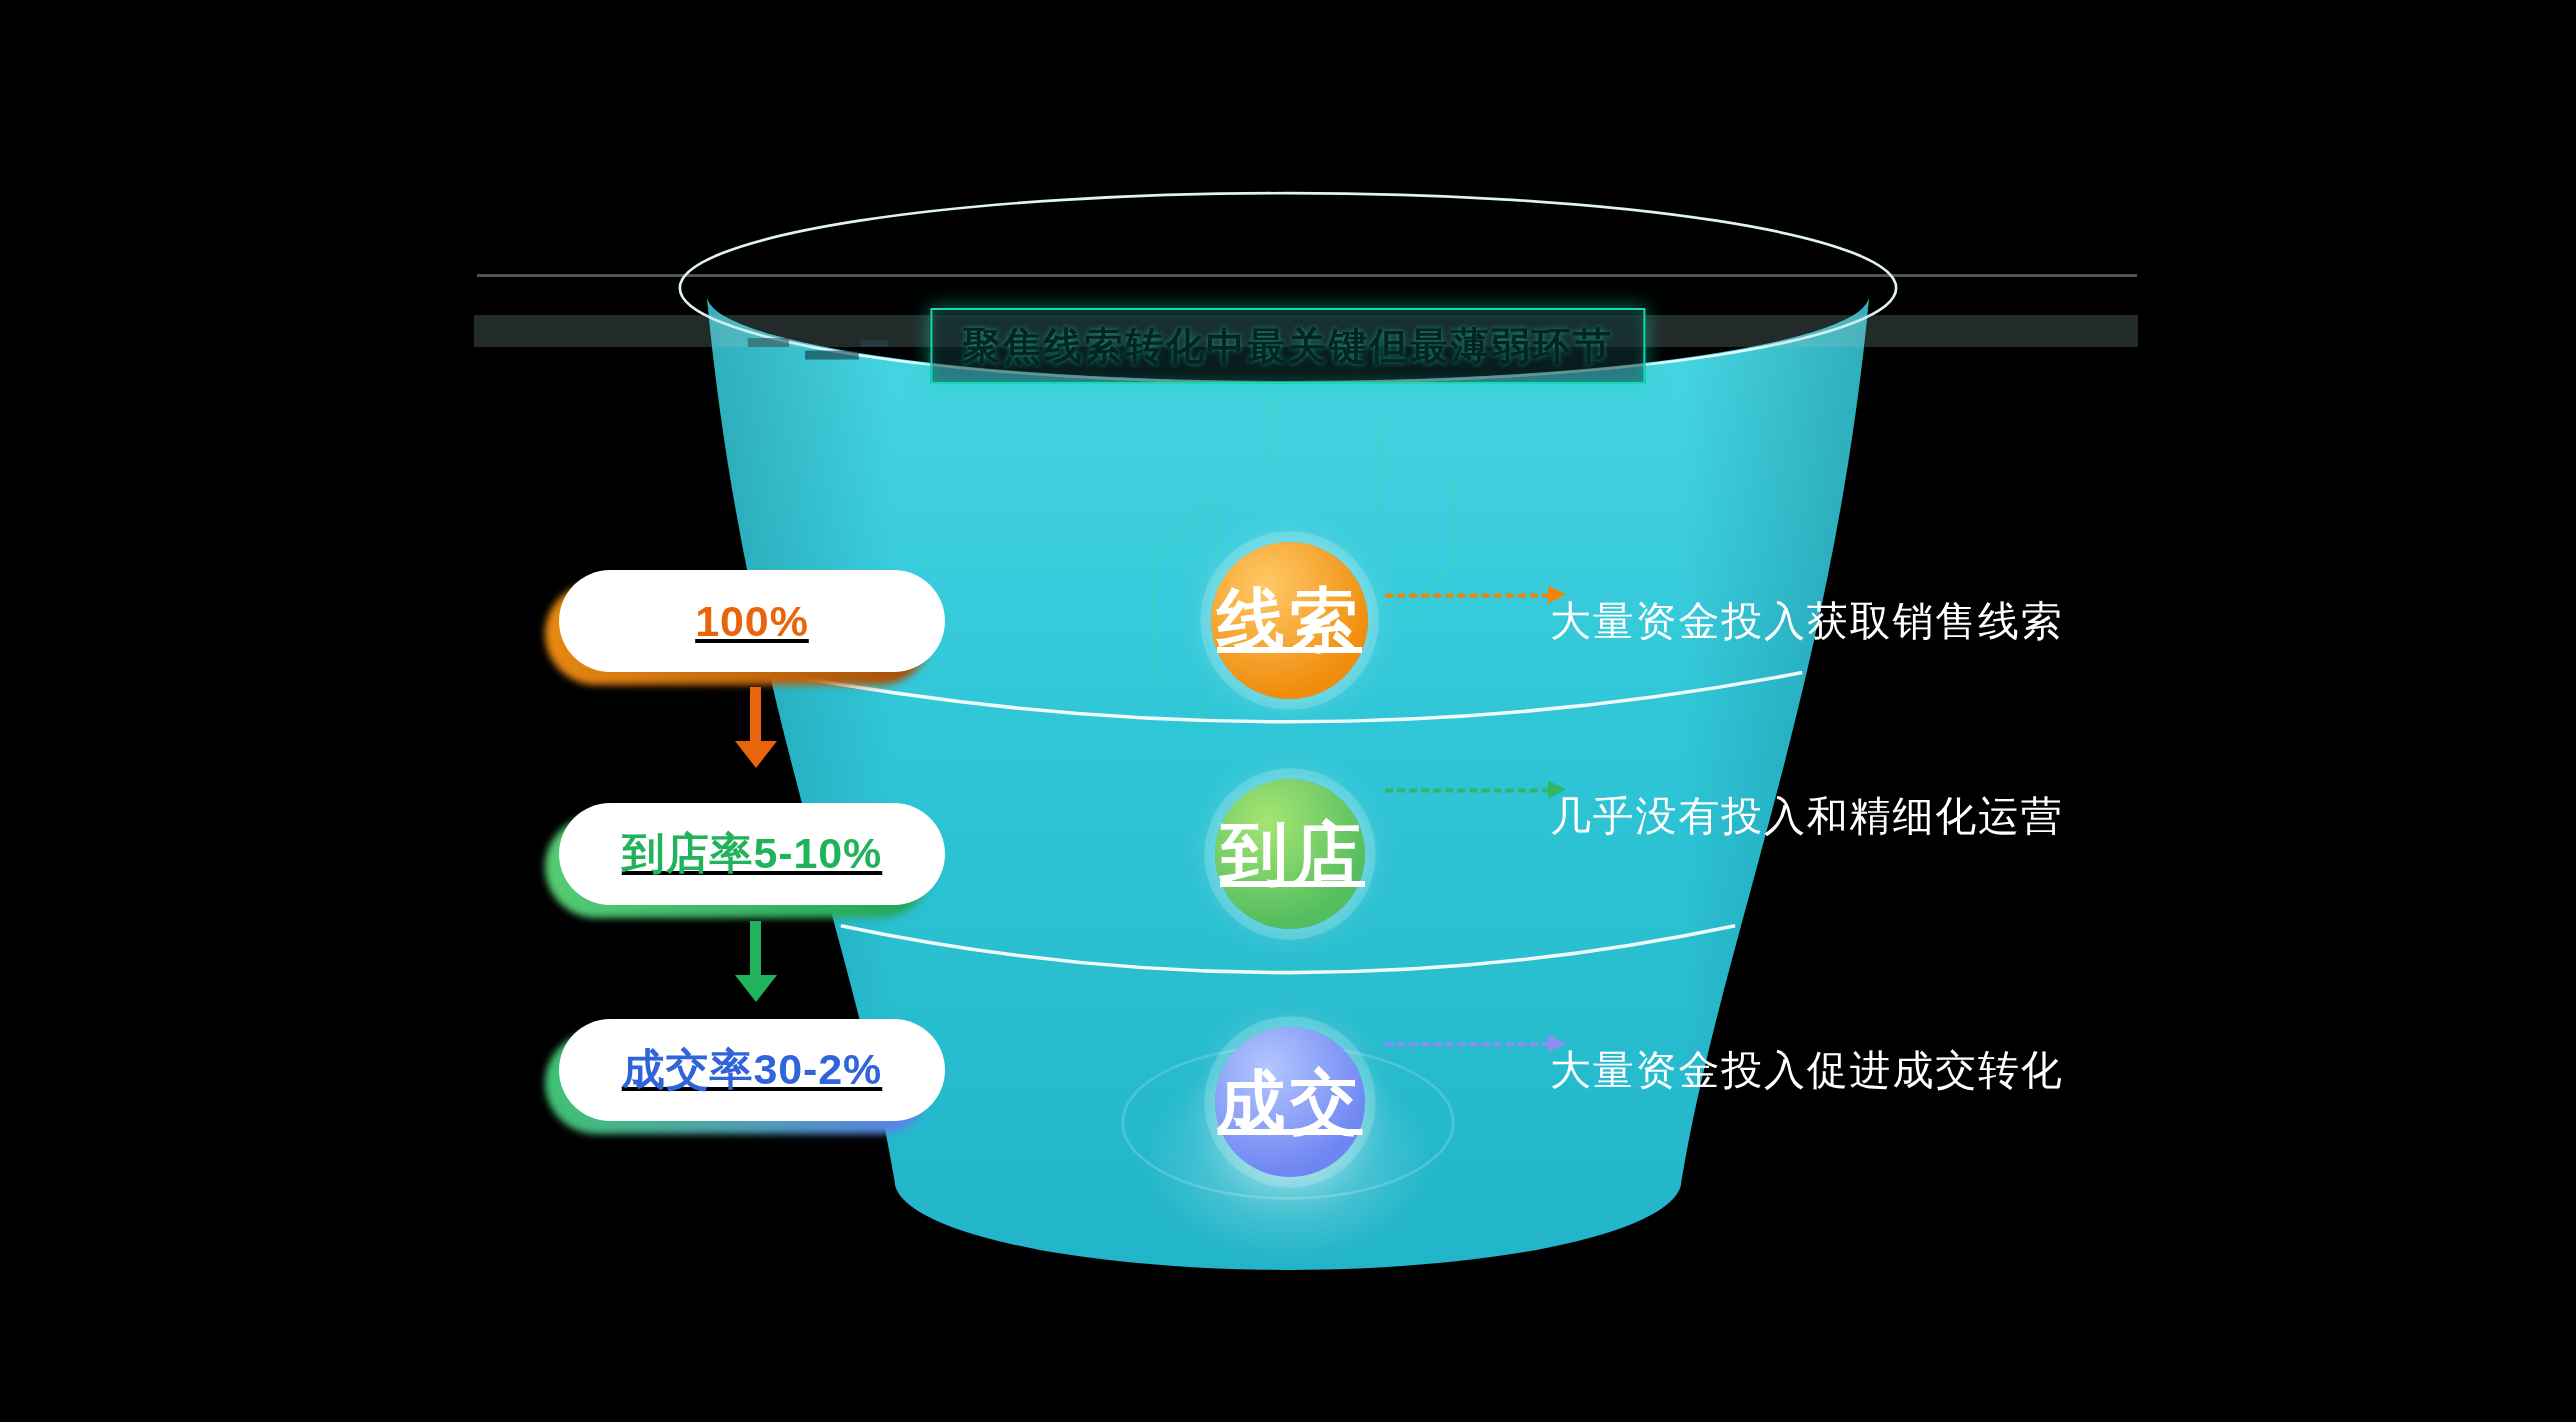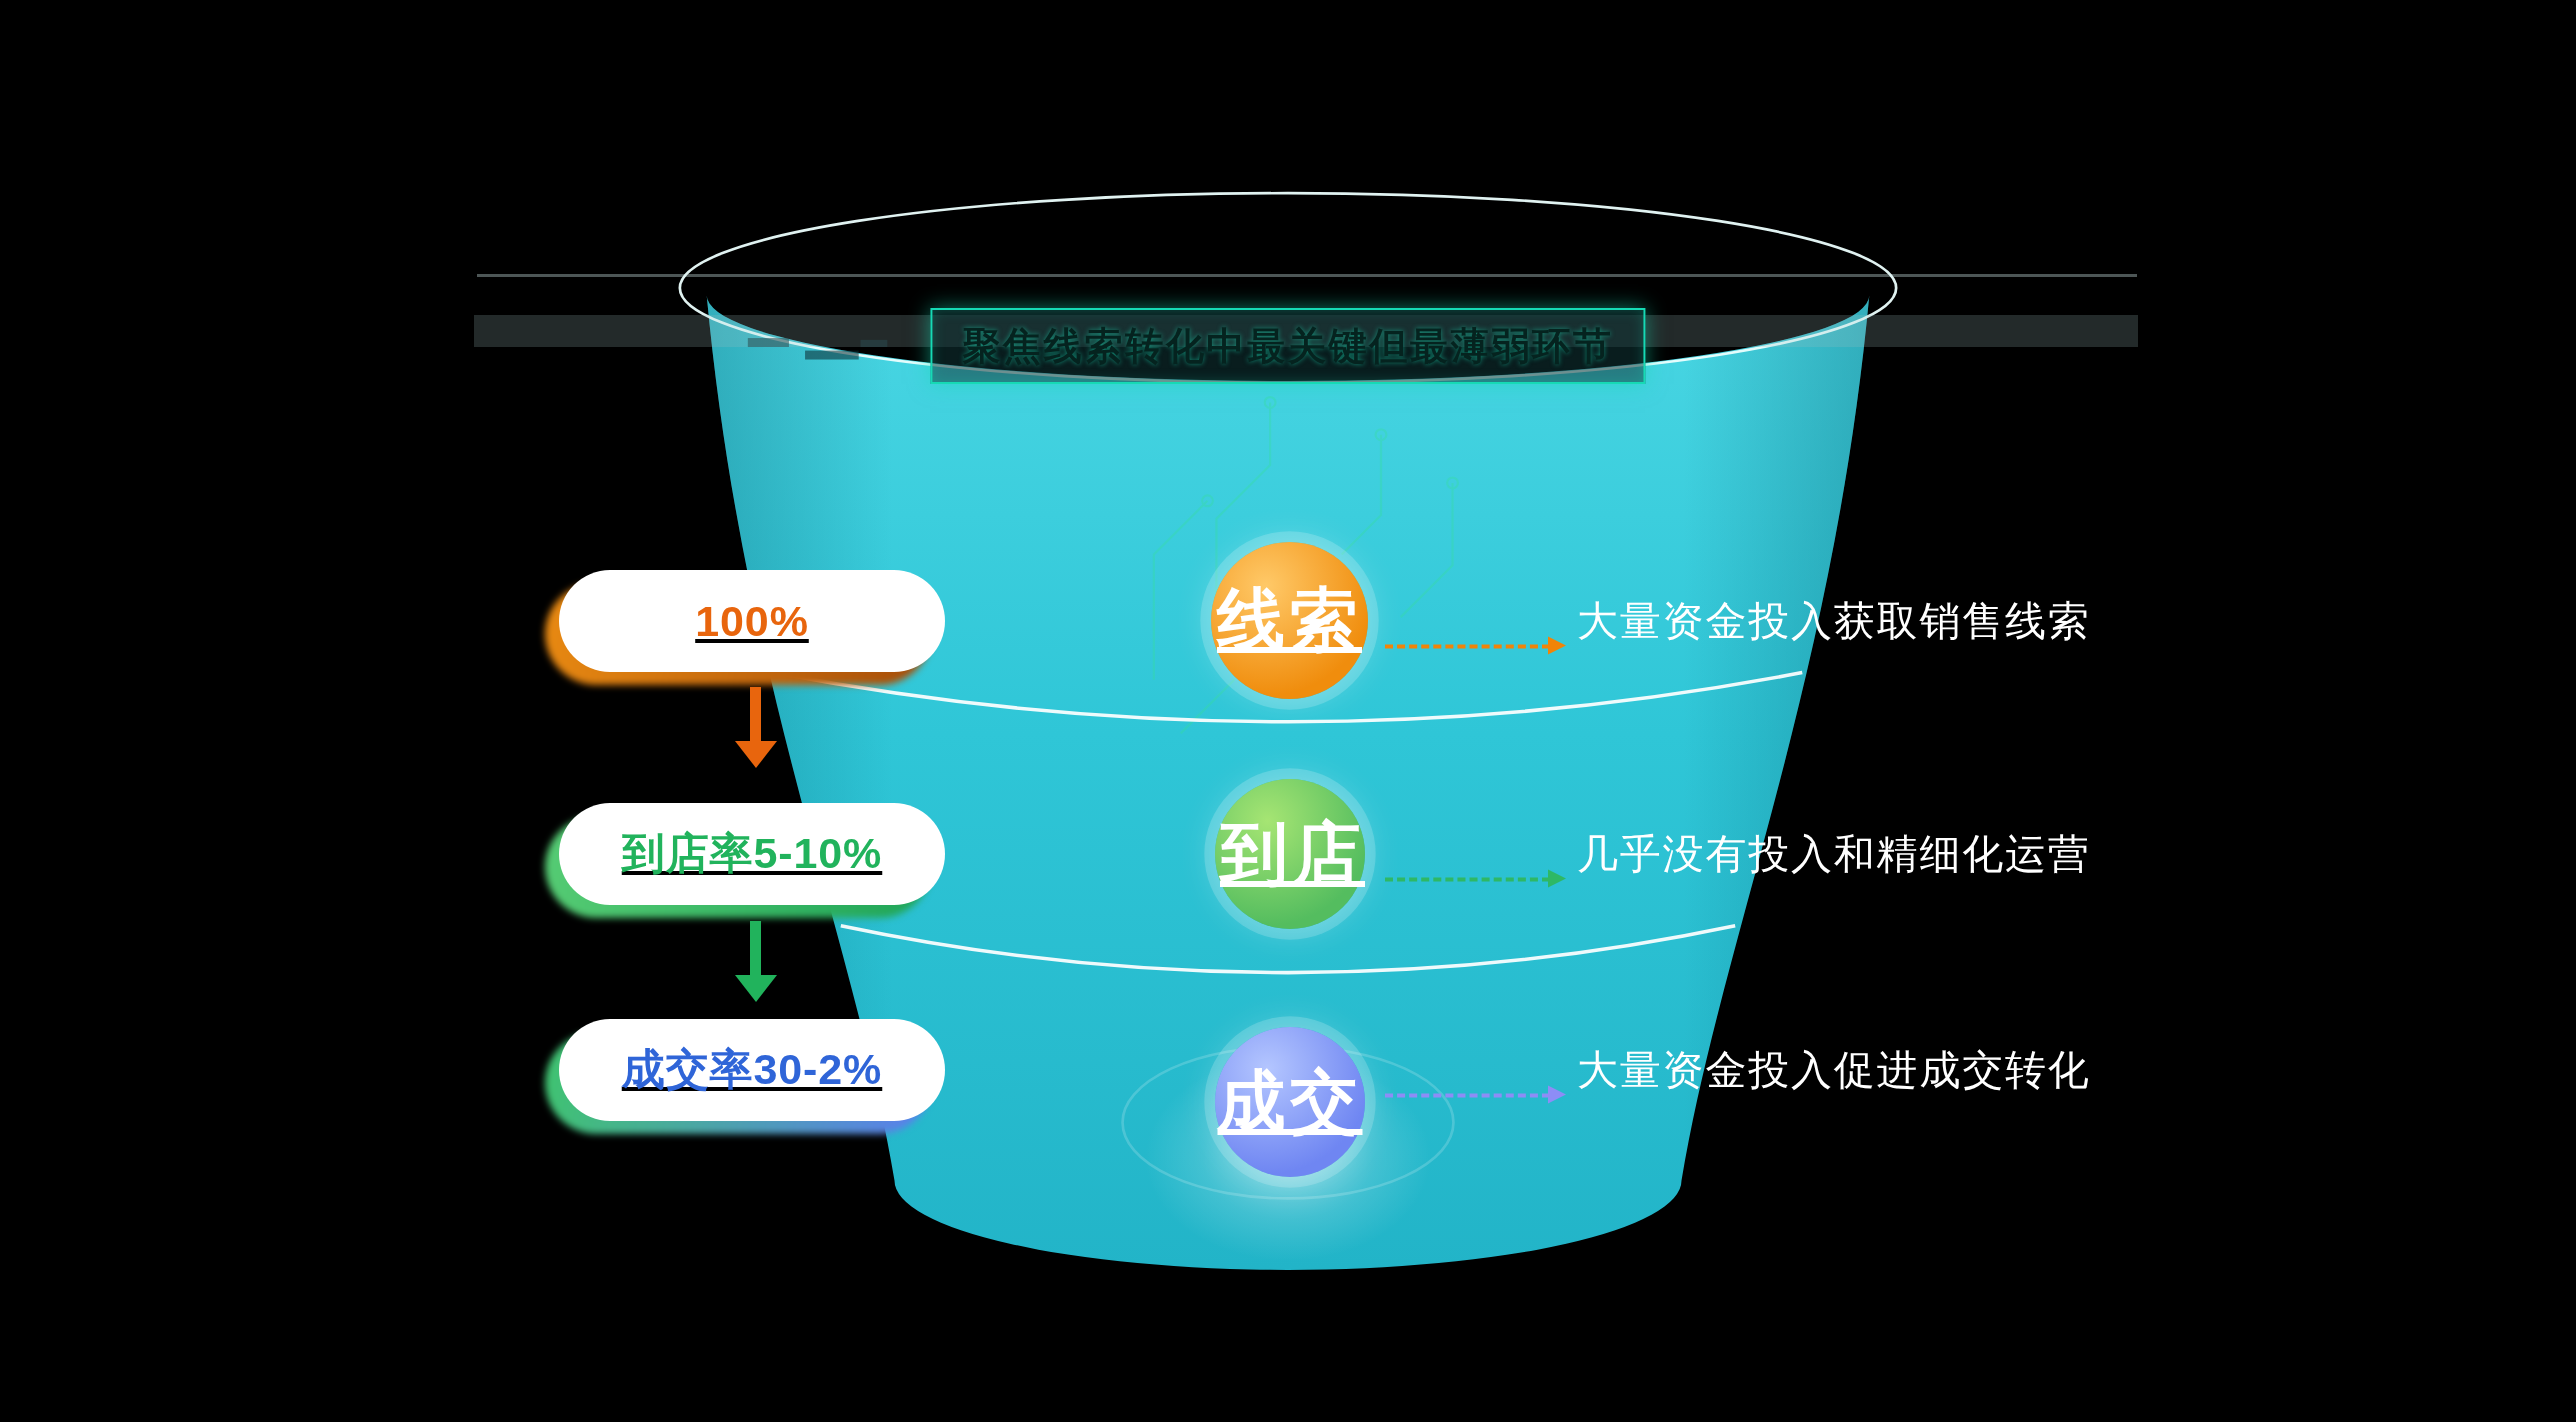--- a/index.html
+++ b/index.html
@@ -61,22 +61,22 @@
   .v-shaft { width:11.6px; height:54px; }
   .v-head  { width:0; height:0; border-left:21.5px solid transparent;
              border-right:21.5px solid transparent; }
   .v-arrow-1 .v-shaft { background:#e8650d; }
   .v-arrow-1 .v-head  { border-top:27px solid #e8650d; }
   .v-arrow-2 .v-shaft { background:#21b35c; }
   .v-arrow-2 .v-head  { border-top:27px solid #21b35c; }
 
   
   .note { position:absolute; left:1385px; transform:translateY(-50%);
-          display:flex; align-items:flex-end; gap:27px; white-space:nowrap; }
-  .note-1 { top:621px; } .note-2 { top:854px;font-family:Liberation Serif, serif; } .note-3 { top:1070px; }
+          display:flex; align-items:flex-start; white-space:nowrap; }
+  .note-1 { top:621px; } .note-2 { top:816px;font-family:Liberation Serif, serif; } .note-3 { top:1070px; }
   .dash { width:165px; height:0; position:relative; }
   .dash::after { content:""; position:absolute; right:-25px; top:-11.6px;
                  border:9px solid transparent; }
   .dash-1 { border-top:4.5px dashed #f08408; }
   .dash-1::after { border-left:18px solid #f08408; }
   .dash-2 { border-top:4.5px dashed #2eb865; }
   .dash-2::after { border-left:18px solid #2eb865; }
   .dash-3 { border-top:4.5px dashed #8d8df6; }
   .dash-3::after { border-left:18px solid #8d8df6; }
   .note-text { font-size:41px; color:#ffffff; font-weight:500; letter-spacing:1.8px; }

